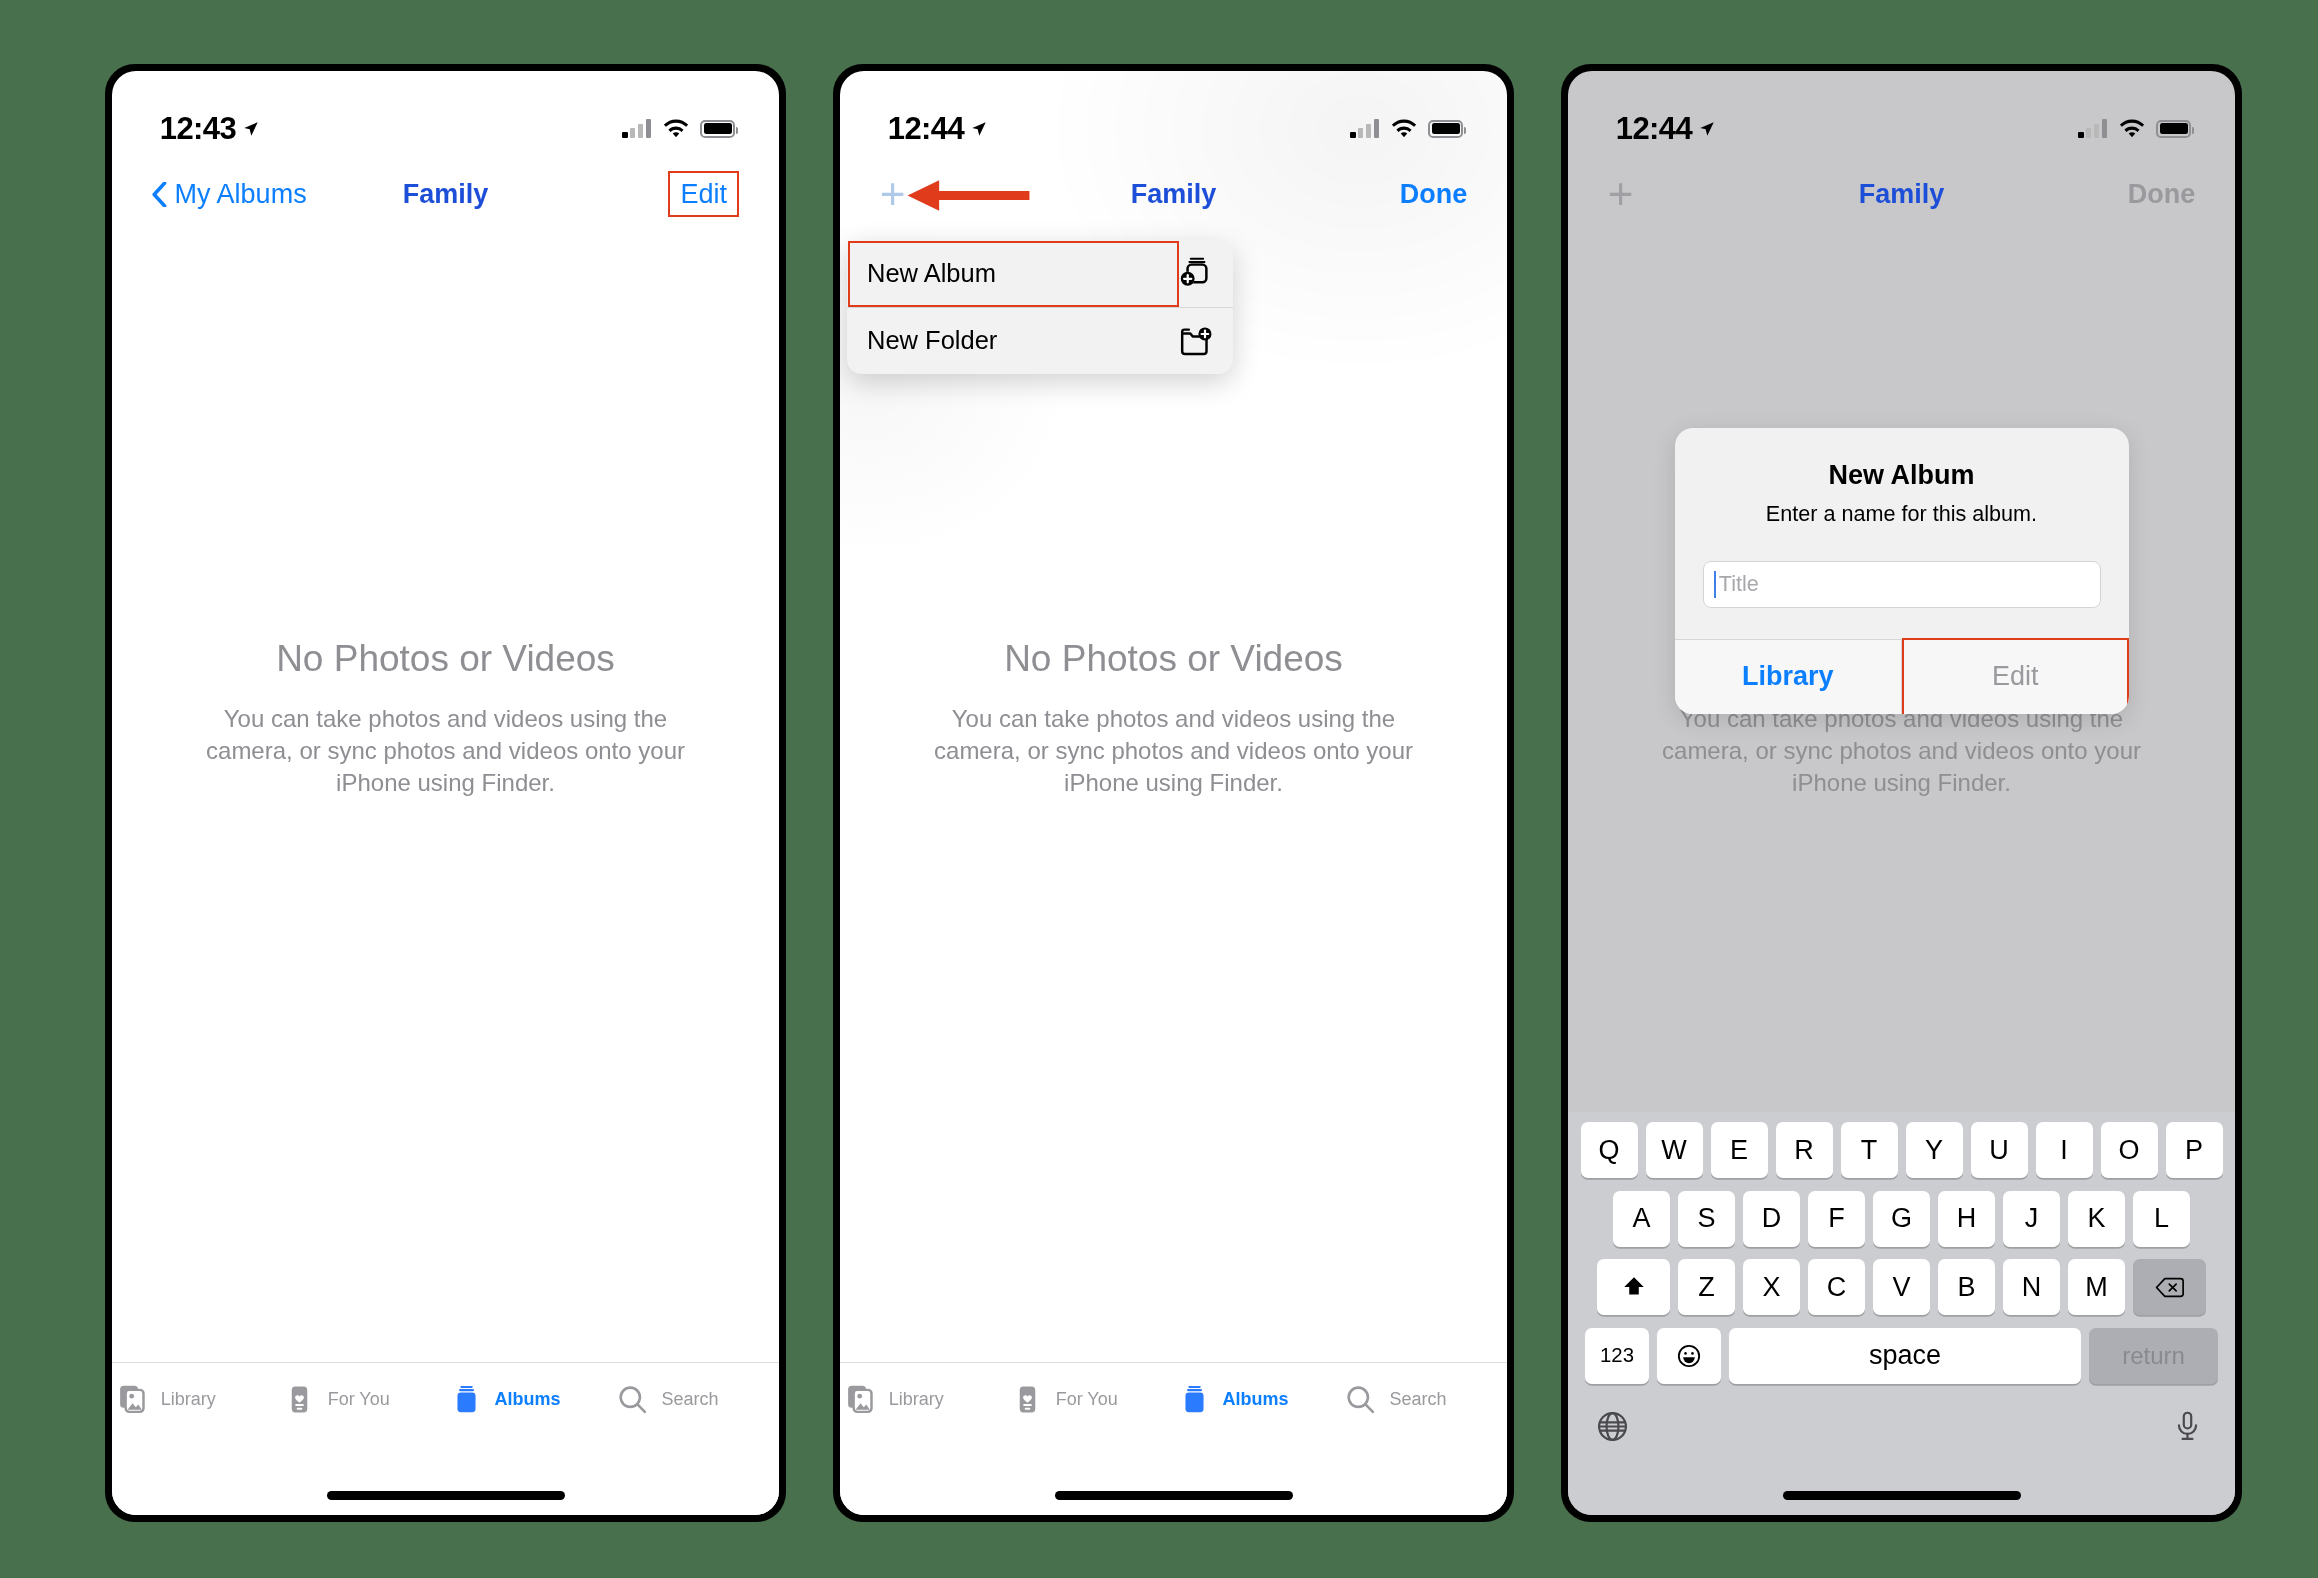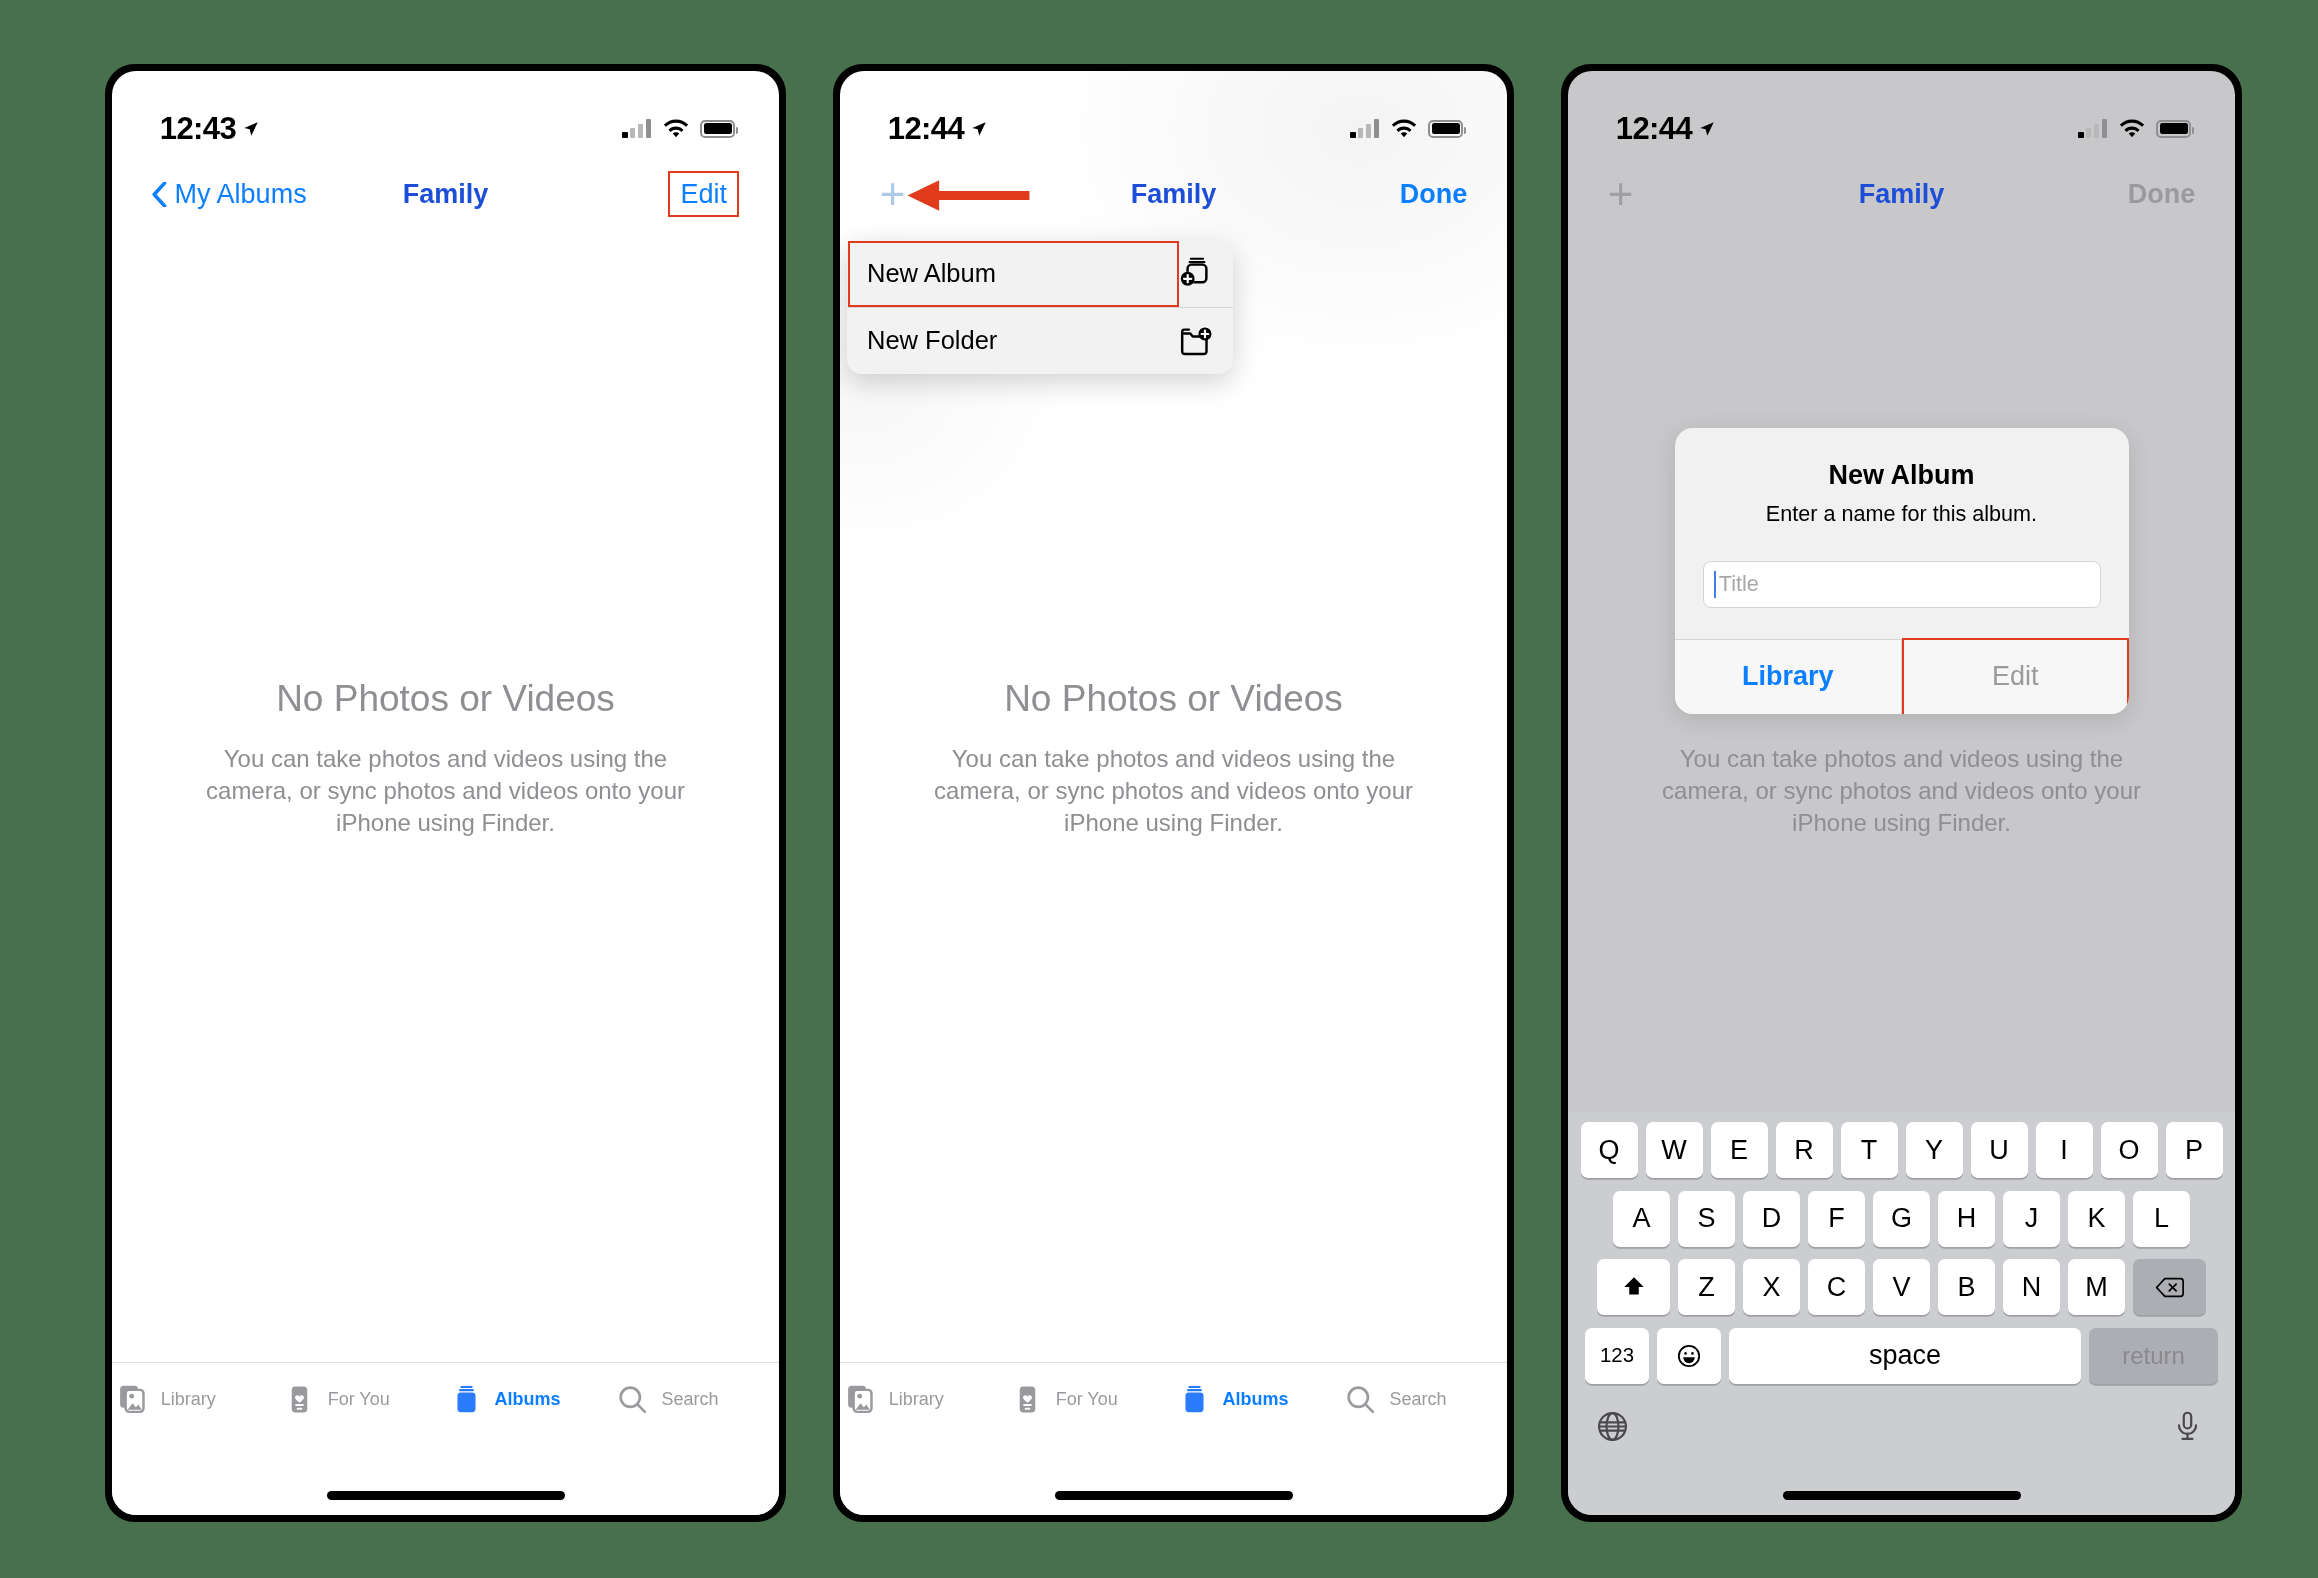--- a/index.html
+++ b/index.html
@@ -87,21 +87,21 @@
   .done-btn { color:#0B7FFF; font-size:27px; font-weight:600; }
   .done-btn.disabled { color:#9A9A9E; }
   .plus-btn { font-size:44px; line-height:0.5; color:#AFC9E8; font-weight:300; }
   .plus-btn.disabled { color:#A0A0A4; }
 
   
   .empty {
     position:absolute; left:0; right:0; top:567px;
     text-align:center; padding:0 68px;
   }
-  .empty h2 { font-size:37px; font-weight:400; color:#8E8E93; margin-bottom:23px;margin-top:40px; }
+  .empty h2 { font-size:37px; font-weight:400; color:#8E8E93; margin-bottom:23px; }
   .empty p { font-size:24px; color:#8E8E93; line-height:1.34; }
 
   
   .tabbar {
     position:absolute; bottom:0; left:0; right:0; height:153px;
     background:#fff; border-top:0.6px solid #DDD;
     display:flex; align-items:flex-start; padding-top:16px;
   }
   .tab { flex:1; display:flex; align-items:center; gap:8px; }
   .tab .ti { width:41px; height:41px; display:flex; align-items:center; justify-content:center; }

